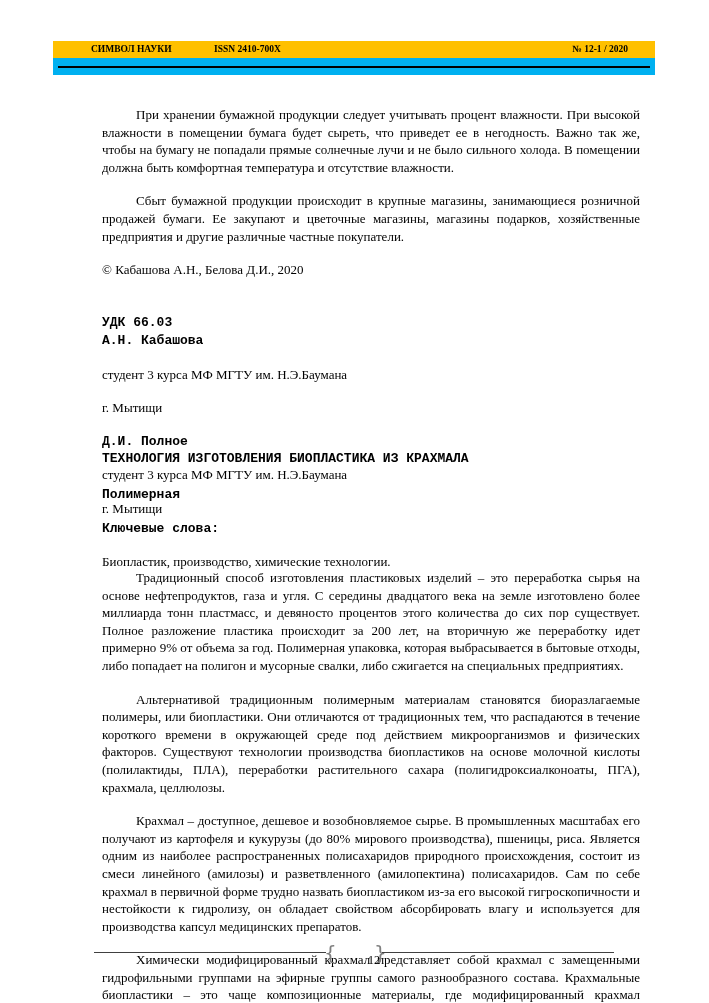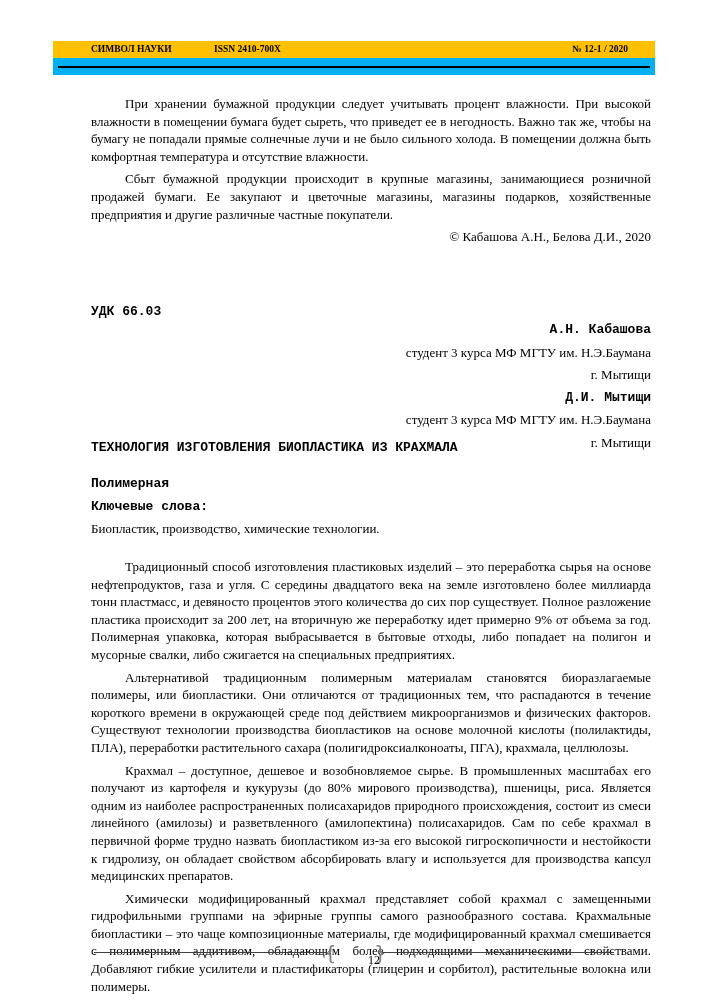--- a/index.html
+++ b/index.html
@@ -8,23 +8,23 @@
     .header-band { position: absolute; left: 53px; top: 41px; width: 602px; height: 39px; }
     .band-yellow { position: absolute; left: 0; top: 0; width: 100%; height: 17px; background: #ffc000; }
     .band-blue { position: absolute; left: 0; top: 17px; width: 100%; height: 17px; background: #00b0f0; }
     .band-line { position: absolute; left: 5px; right: 5px; top: 25px; height: 2px; background: #000; }
     .hdr-text { position: absolute; top: 2px; font-weight: bold; font-size: 9.5px; line-height: 12px; }
     .hdr-journal { left: 38px; }
     .hdr-issn { left: 161px; }
     .hdr-issue { right: 27px; }
 
     .content { position: absolute; left: 86px; width: 570px; font-size: 13px; line-height: 17.6px; }
-    p { margin: 5px; text-align: justify; }
+    p { margin: 16px; text-align: justify; }
     .indent { text-indent: 34px; }
-    .right { text-align: right; }
+    .right { }
     .center { text-align: left; }
     .bold { font-weight: bold; font-family: Liberation Mono, monospace; }
 
     .footer { position: absolute; left: 94px; width: 520px; top: 943px; height: 20px; }
     .footer-line-l { position: absolute; left: 0; top: 9px; width: 232px; height: 1px; background: #404040; }
     .footer-line-r { position: absolute; right: 0; top: 9px; width: 232px; height: 1px; background: #404040; }
     .brace { position: absolute; top: -2px; font-size: 20px; color: #7f7f7f; font-family: "DejaVu Sans", sans-serif; }
     .brace-l { left: 230px; }
     .brace-r { left: 280px; }
     .page-num { position: absolute; left: 252px; top: 10px; font-size: 12px; width: 24px; text-align: center; margin-left: 16px; }
@@ -48,21 +48,21 @@
 </div>
 
 <div class="content" style="top:298px;">
   <p class="bold">УДК 66.03</p>
 </div>
 
 <div class="content" style="top:316px;">
   <p class="right bold">А.Н. Кабашова</p>
   <p class="right">студент 3 курса МФ МГТУ им. Н.Э.Баумана</p>
   <p class="right">г. Мытищи</p>
-  <p class="right bold">Д.И. Мытищи</p>
+  <p class="right bold">Д.И. Полное</p>
   <p class="right">студент 3 курса МФ МГТУ им. Н.Э.Баумана</p>
   <p class="right">г. Мытищи</p>
 </div>
 
 <div class="content" style="top:434px;">
   <p class="center bold">ТЕХНОЛОГИЯ ИЗГОТОВЛЕНИЯ БИОПЛАСТИКА ИЗ КРАХМАЛА</p>
 </div>
 
 <div class="content" style="top:470px;">
   <p class="center bold">Полимерная</p>

